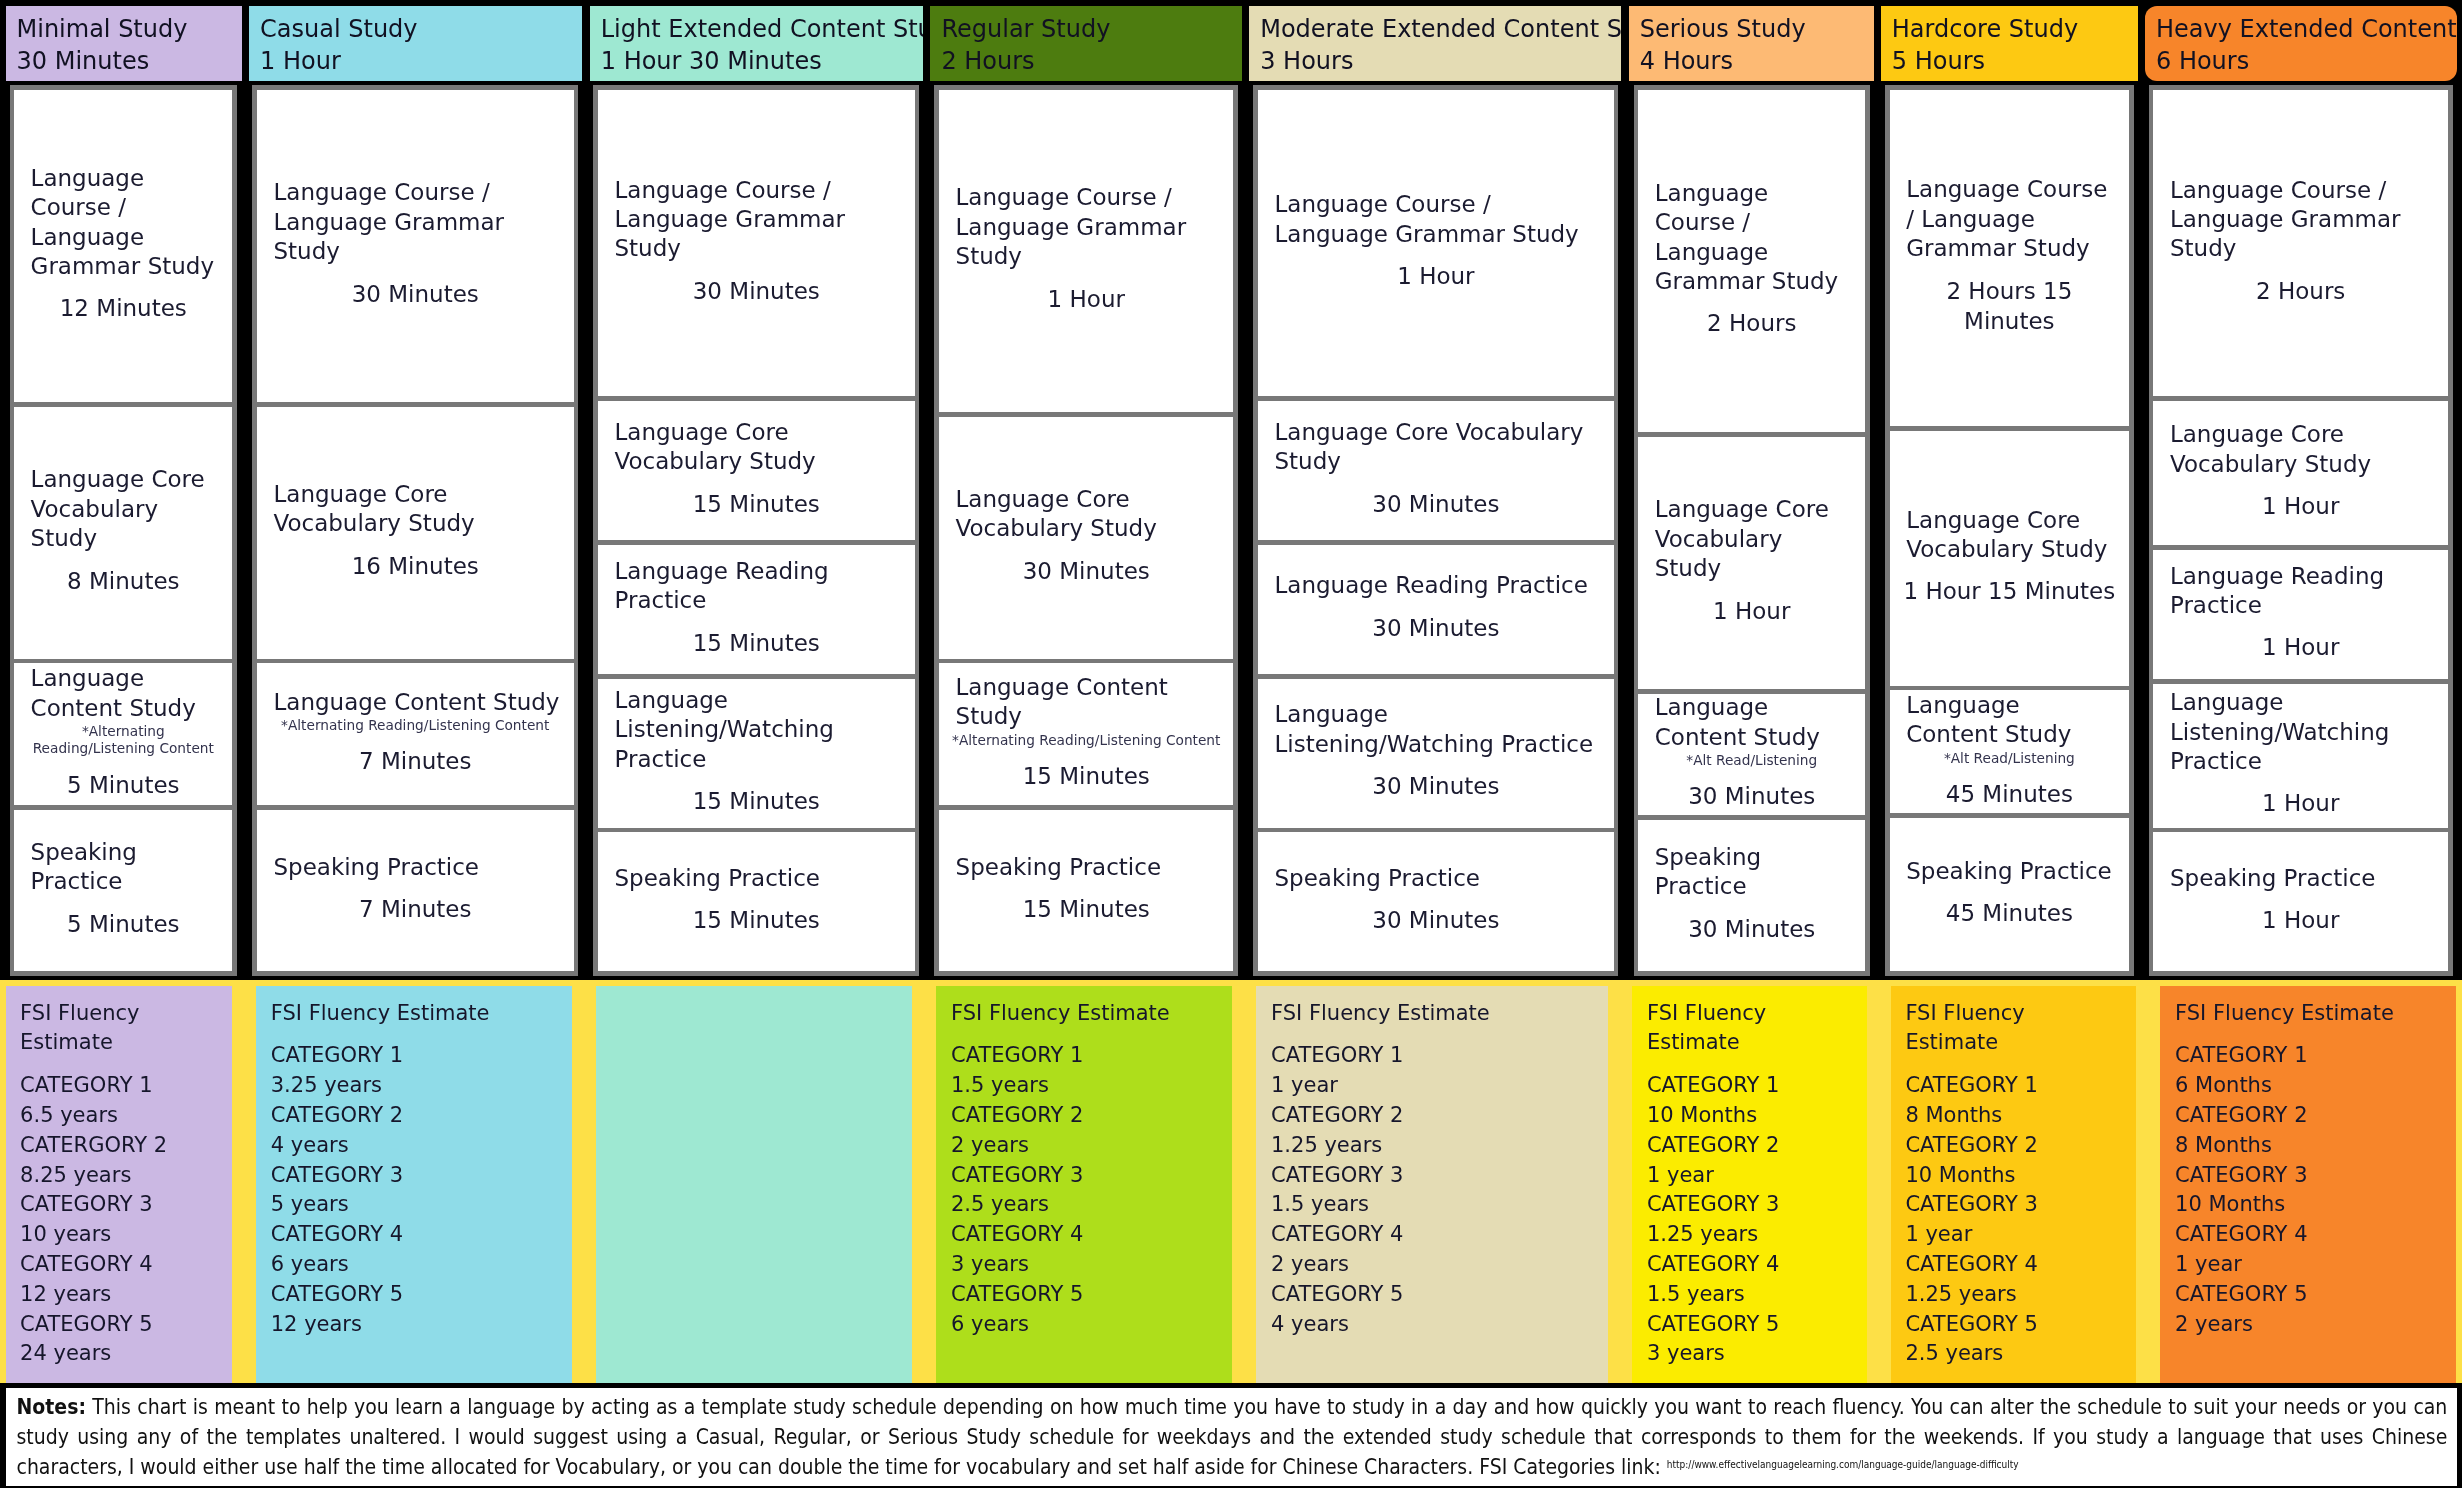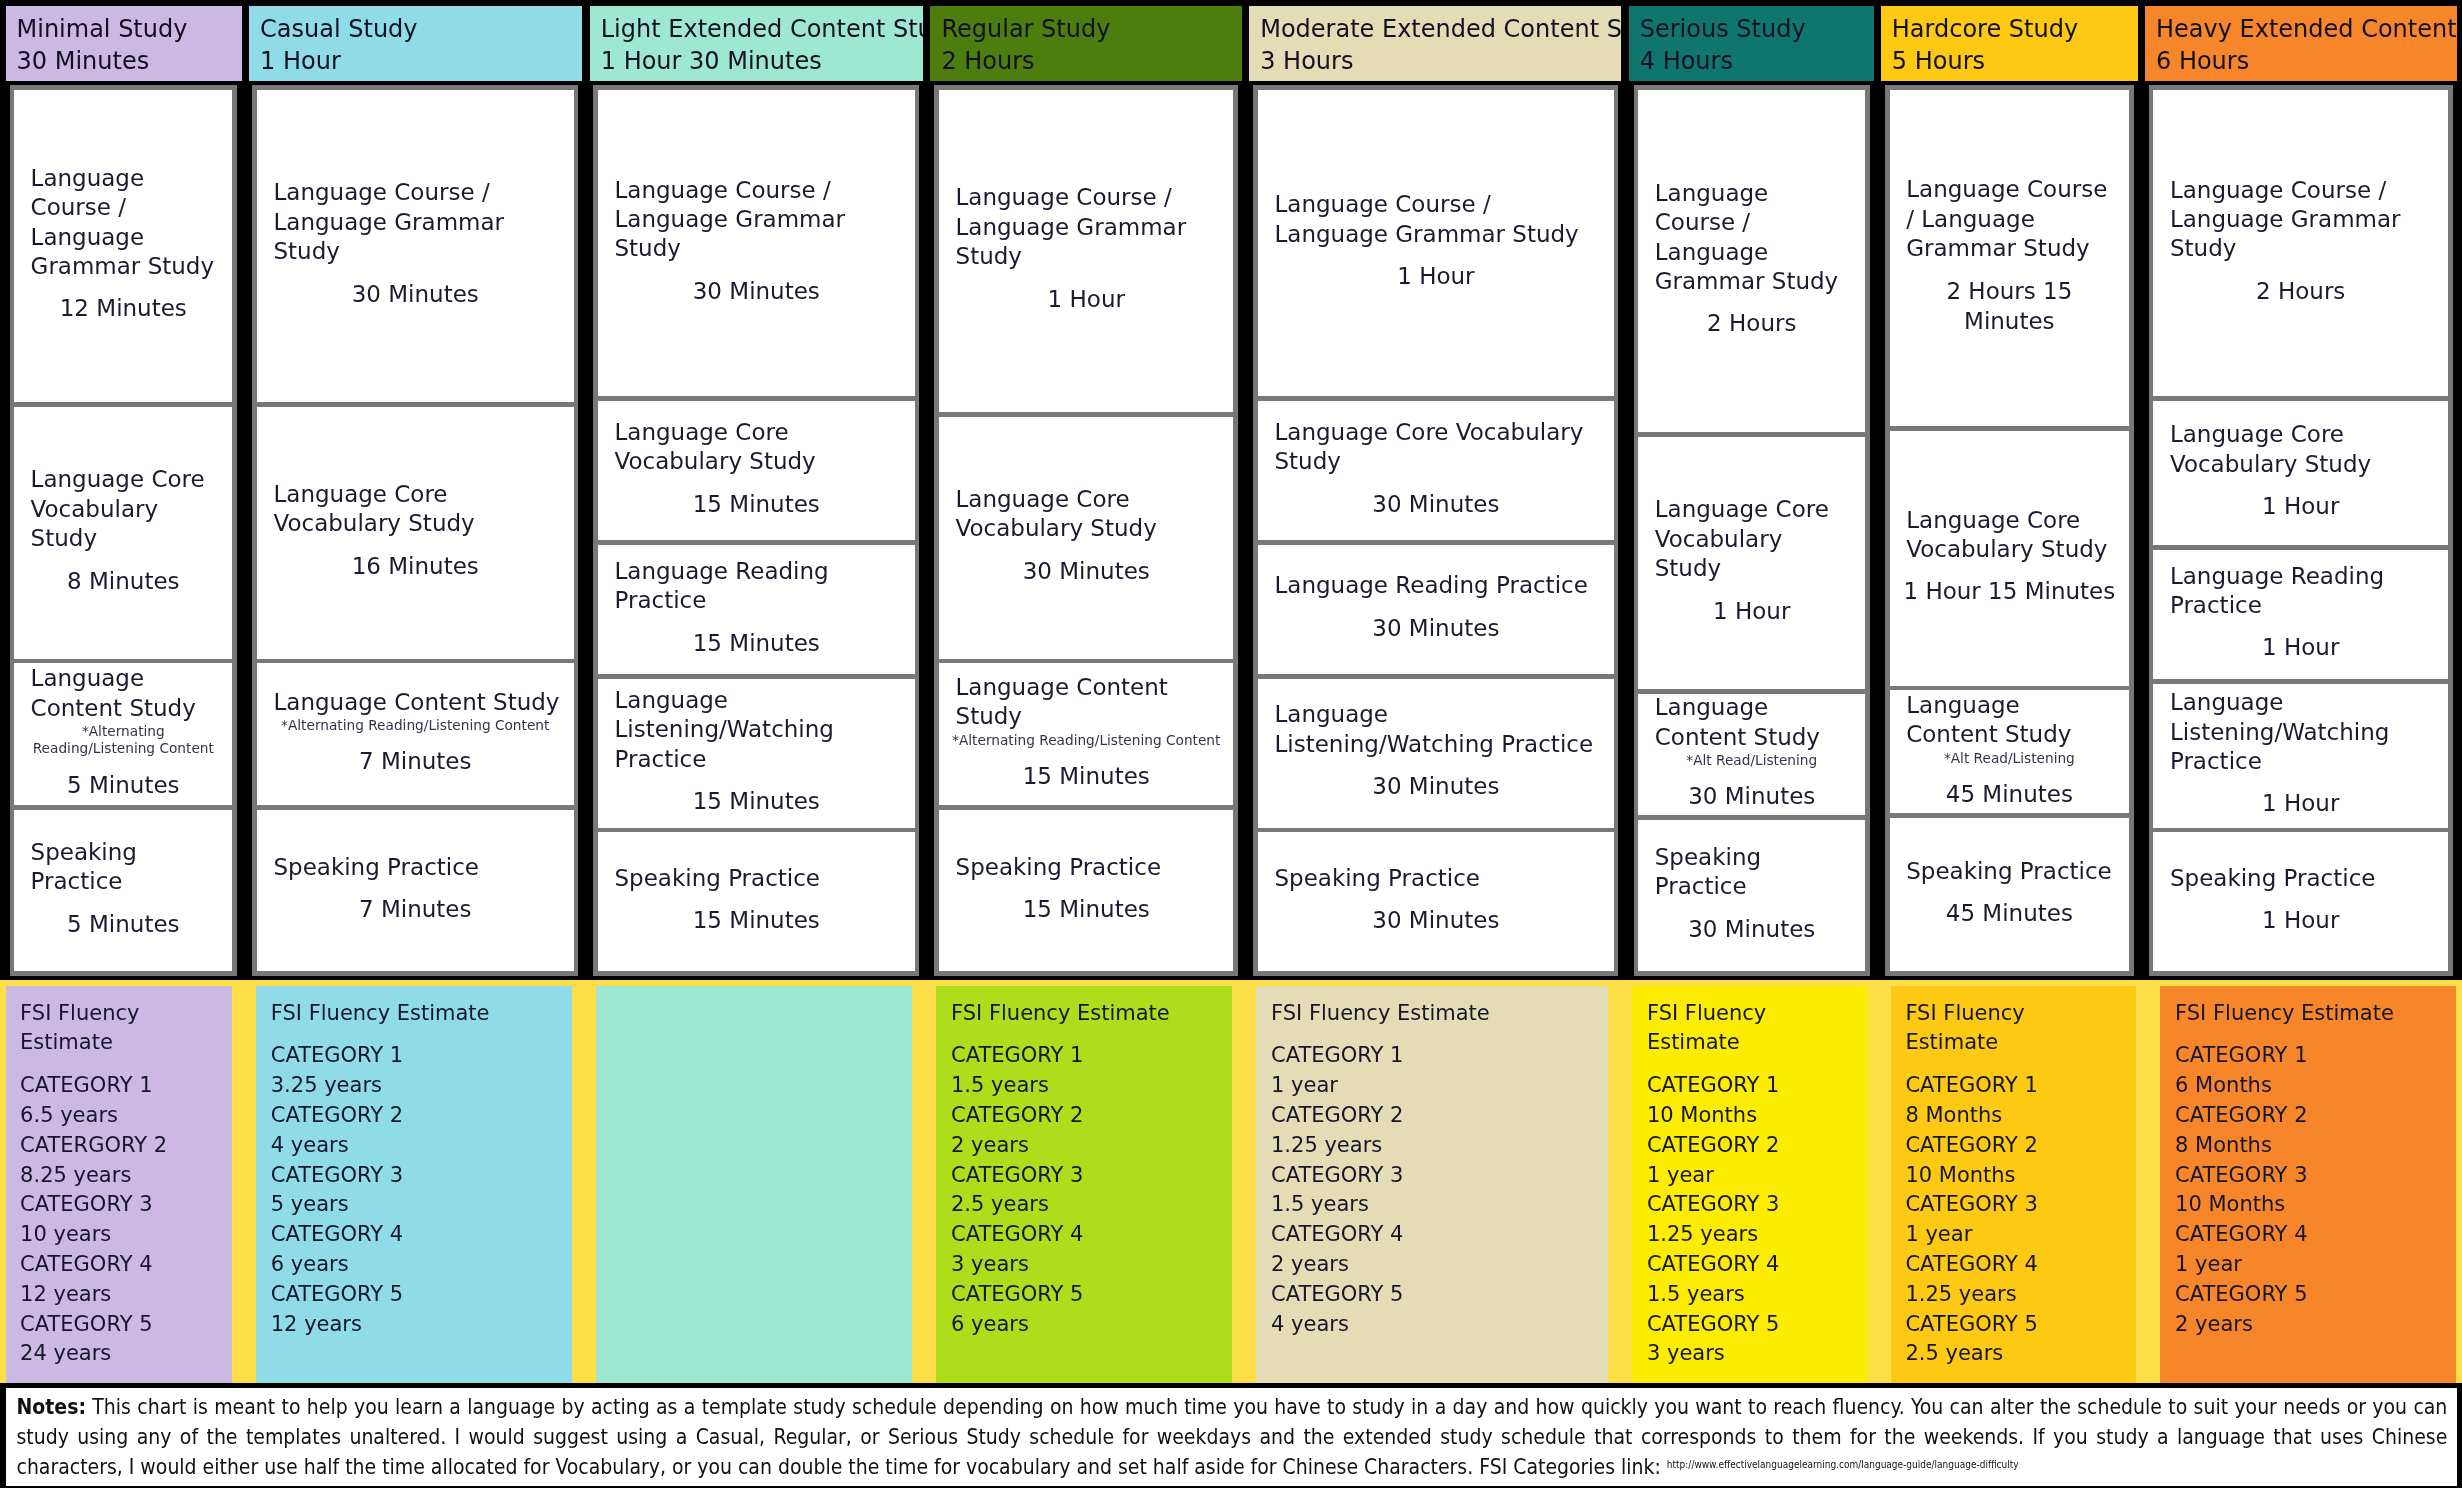--- a/index.html
+++ b/index.html
@@ -165,29 +165,29 @@
         <div class="h-time">1 Hour 30 Minutes</div>
       </div>
       <div class="hdr" style="flex: 240 1 0px; background: #4d7c0f;">
         <div class="h-name">Regular Study</div>
         <div class="h-time">2 Hours</div>
       </div>
       <div class="hdr" style="flex: 290 1 0px; background: rgb(228, 220, 180);">
         <div class="h-name">Moderate Extended Content Study</div>
         <div class="h-time">3 Hours</div>
       </div>
-      <div class="hdr" style="flex: 185 1 0px; background: #0f766e;">
+      <div class="hdr" style="flex: 185 1 0px; background: #fdba74;">
         <div class="h-name">Serious Study</div>
         <div class="h-time">4 Hours</div>
       </div>
       <div class="hdr" style="flex: 195 1 0px; background: rgb(253, 201, 18);">
         <div class="h-name">Hardcore Study</div>
         <div class="h-time">5 Hours</div>
       </div>
-      <div class="hdr" style="flex: 240 1 0px; background: rgb(247, 133, 42);">
+      <div class="hdr" style="flex: 240 1 0px; background: rgb(247, 133, 42); border-radius: 12px;">
         <div class="h-name">Heavy Extended Content</div>
         <div class="h-time">6 Hours</div>
       </div>
     </div>
 
   <div class="body-row" id="body-row">
       <div class="col-body" style="flex: 178 1 0px;">
         <div class="blk vc" style="flex: 300 1 0px;">
           <div class="b-title">Language Course / Language Grammar Study</div>
           <div class="b-time">12 Minutes</div>

